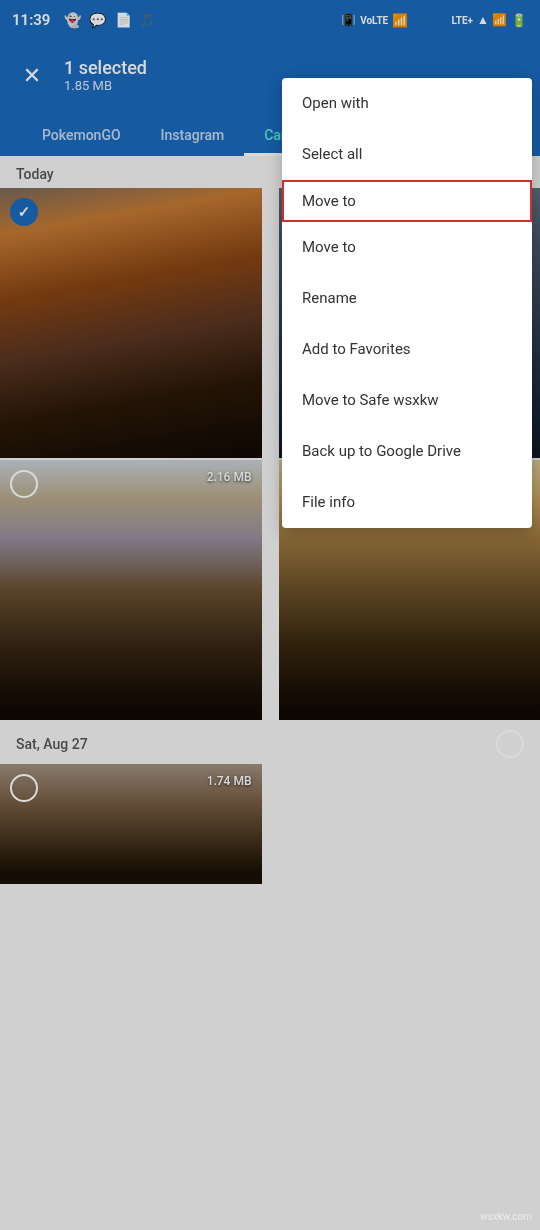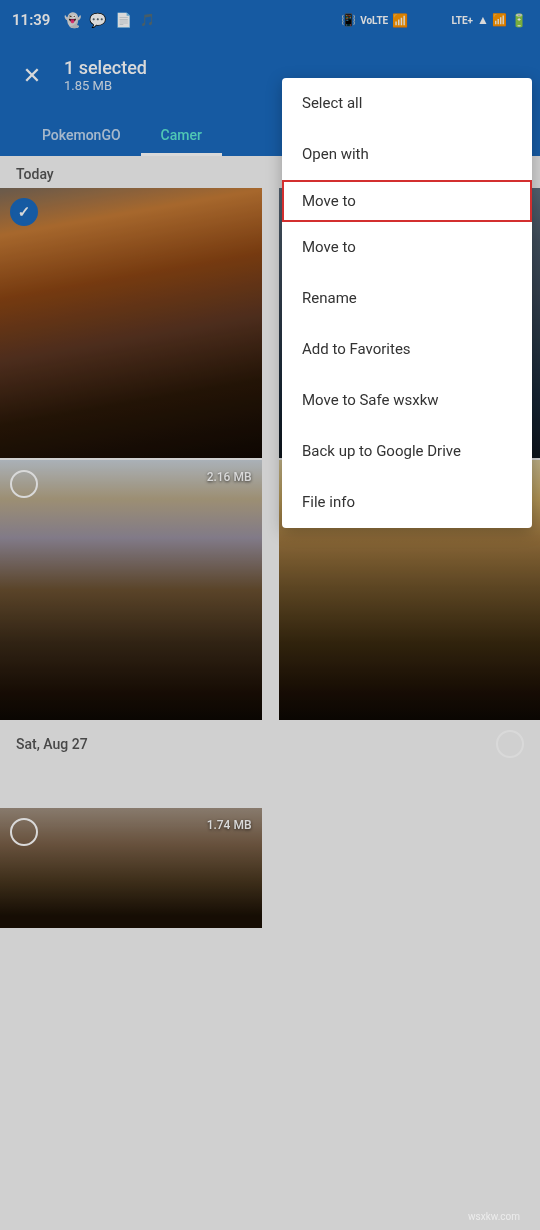--- a/index.html
+++ b/index.html
@@ -269,21 +269,21 @@
     .menu-item.highlighted {
       border: 2px solid #d32f2f;
       margin: 0;
       padding: 10px 18px;
     }
 
     
     .watermark {
       position: absolute;
       bottom: 8px;
-      right: 20px;
+      right: 8px;
       color: rgba(255,255,255,0.6);
       font-size: 10px;
       z-index: 200;
     }
   </style>
 </head>
 <body>
 
 <div class="status-bar">
   <div style="display:flex;align-items:center;gap:6px;">
@@ -310,20 +310,21 @@
   <div class="close-btn">✕</div>
   <div class="selection-info">
     <span class="selection-count">1 selected</span>
     <span class="selection-size">1.85 MB</span>
   </div>
   <div class="app-bar-spacer"></div>
 </div>
 
 <div class="tab-bar">
   <div class="tab-item">PokemonGO</div>
+  <div class="tab-item">Instagram</div>
   <div class="tab-item active">Camer</div>
 </div>
 
 <div style="position:relative; background:#f5f5f5;">
 
   <div class="date-label">Today</div>
 
   <div class="photo-grid">
 
     <div class="photo-cell photo-1">
@@ -350,34 +351,34 @@
       <div class="photo-bg" style="height:260px;background:linear-gradient(180deg, #d8c898 0%, #c8a860 15%, #a07840 30%, #6a5028 50%, #3a2a10 70%, #1a0e05 90%, #0d0803 100%);"></div>
     </div>
   </div>
 
   <div class="date-label-bottom">
     <span>Sat, Aug 27</span>
     <div class="selection-circle" style="position:relative;top:auto;left:auto;right:auto;"></div>
   </div>
 
   <div class="photo-grid" style="margin-top:0;">
-    <div class="photo-cell photo-5" style="height:120px;margin-top:44px;">
+    <div class="photo-cell photo-5" style="height:120px;">
       <div class="photo-bg" style="height:120px;background:linear-gradient(180deg, #a09080 0%, #7a6048 30%, #4a3820 60%, #1a1005 90%);"></div>
       <div class="selection-circle"></div>
       <span class="file-size-badge">1.74 MB</span>
     </div>
   </div>
 
 </div>
 
 <div class="overlay"></div>
 
 <div class="dropdown-menu">
+  <div class="menu-item">Open with</div>
   <div class="menu-item">Select all</div>
-  <div class="menu-item">Open with</div>
   <div class="menu-item highlighted">Move to</div>
   <div class="menu-item">Move to</div>
   <div class="menu-item">Rename</div>
   <div class="menu-item">Add to Favorites</div>
   <div class="menu-item">Move to Safe wsxkw</div>
   <div class="menu-item">Back up to Google Drive</div>
   <div class="menu-item">File info</div>
 </div>
 
 <div class="watermark">wsxkw.com</div>

